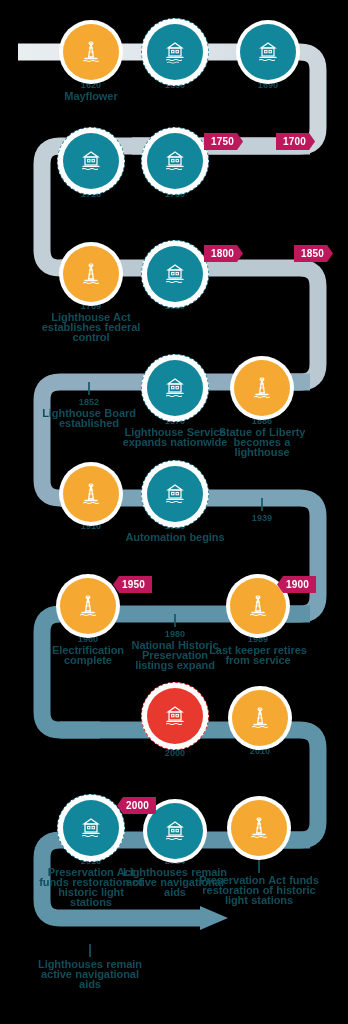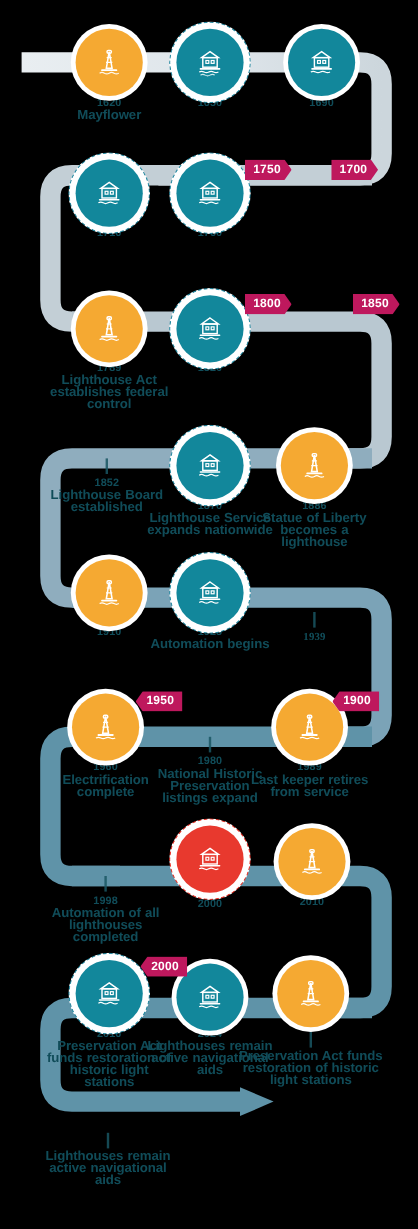--- a/index.html
+++ b/index.html
@@ -492,21 +492,21 @@
     <span class="cap-year">1910</span>
     <span class="cap-text"></span>
   </div>
 
   <div class="caption nostem dim" style="left:175px; top:521px;">
 
     <span class="cap-year">1925</span>
     <span class="cap-text">Automation begins</span>
   </div>
 
-  <div class="caption dim" style="left:262px; top:510px;font-family:Liberation Serif, serif;">
+  <div class="caption dim" style="left:262px; top:498px;">
     <div class="stem"></div>
     <span class="cap-year">1939</span>
   </div>
 
   <div class="caption nostem dim" style="left:88px; top:634px;">
 
     <span class="cap-year">1960</span>
     <span class="cap-text">Electrification complete</span>
   </div>
 
@@ -515,25 +515,20 @@
     <span class="cap-year">1980</span>
     <span class="cap-text">National Historic Preservation listings expand</span>
   </div>
 
   <div class="caption nostem dim" style="left:258px; top:634px;">
 
     <span class="cap-year">1989</span>
     <span class="cap-text">Last keeper retires from service</span>
   </div>
 
-  <div class="caption dim" style="left:88px; top:730px;">
-    <div class="stem"></div>
-    <span class="cap-year">1998</span>
-    <span class="cap-text">Automation of all lighthouses completed</span>
-  </div>
 
   <div class="caption nostem dim" style="left:175px; top:748px;">
 
     <span class="cap-year">2000</span>
     <span class="cap-text"></span>
   </div>
 
   <div class="caption nostem dim" style="left:260px; top:746px;">
 
     <span class="cap-year">2010</span>

